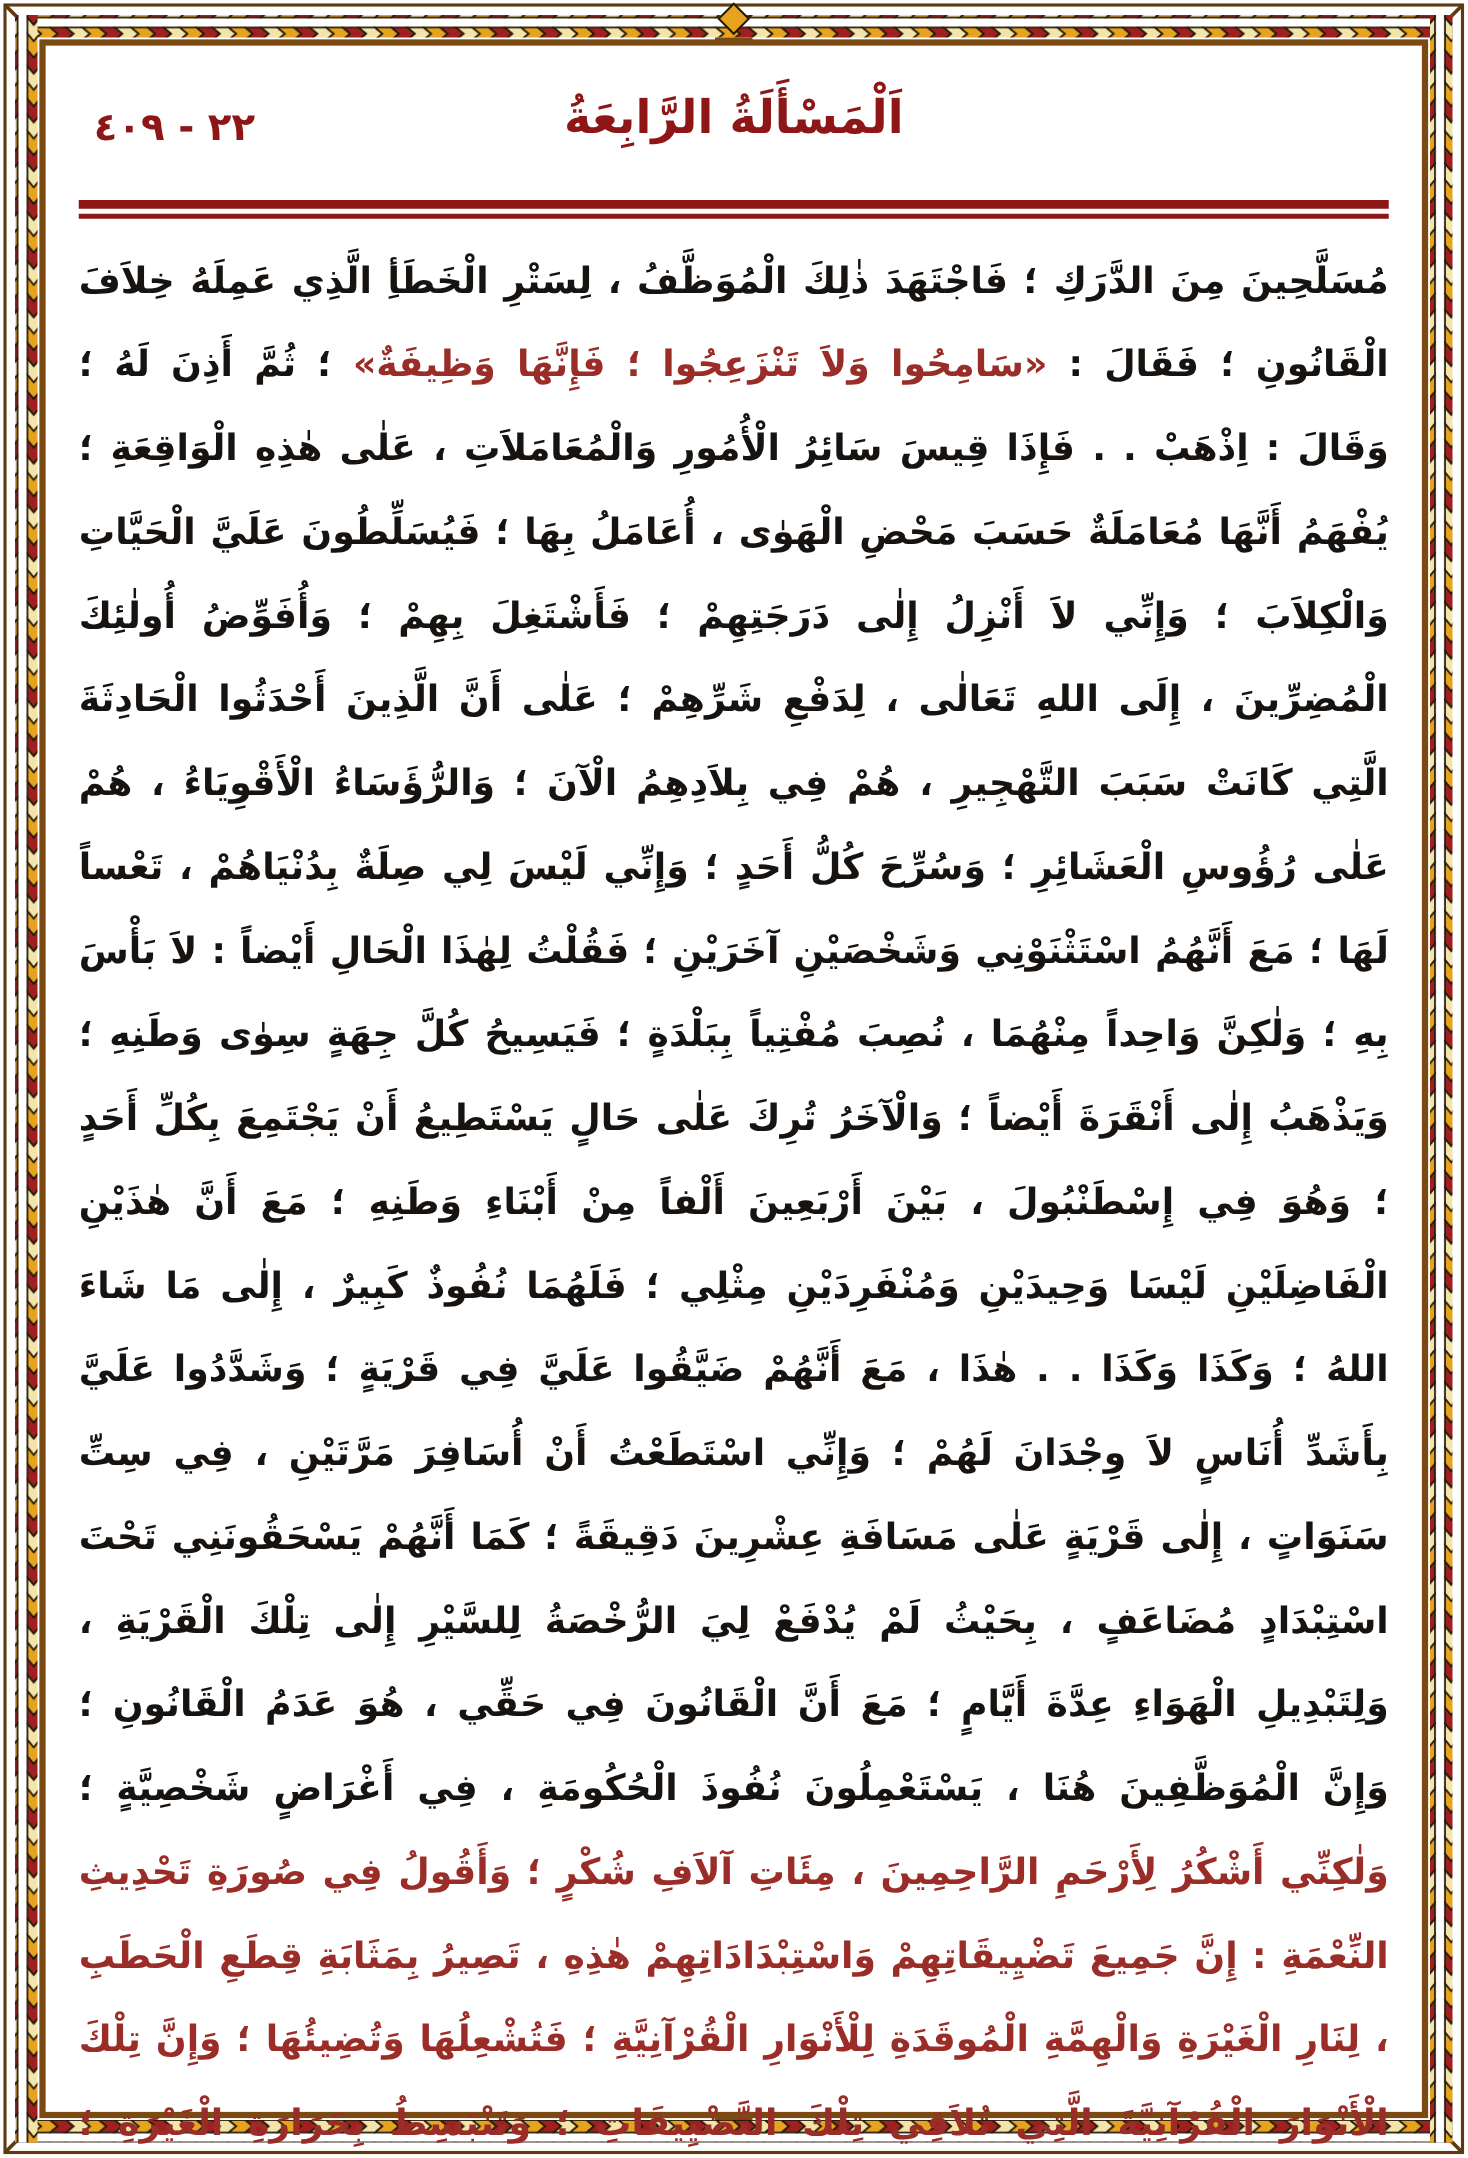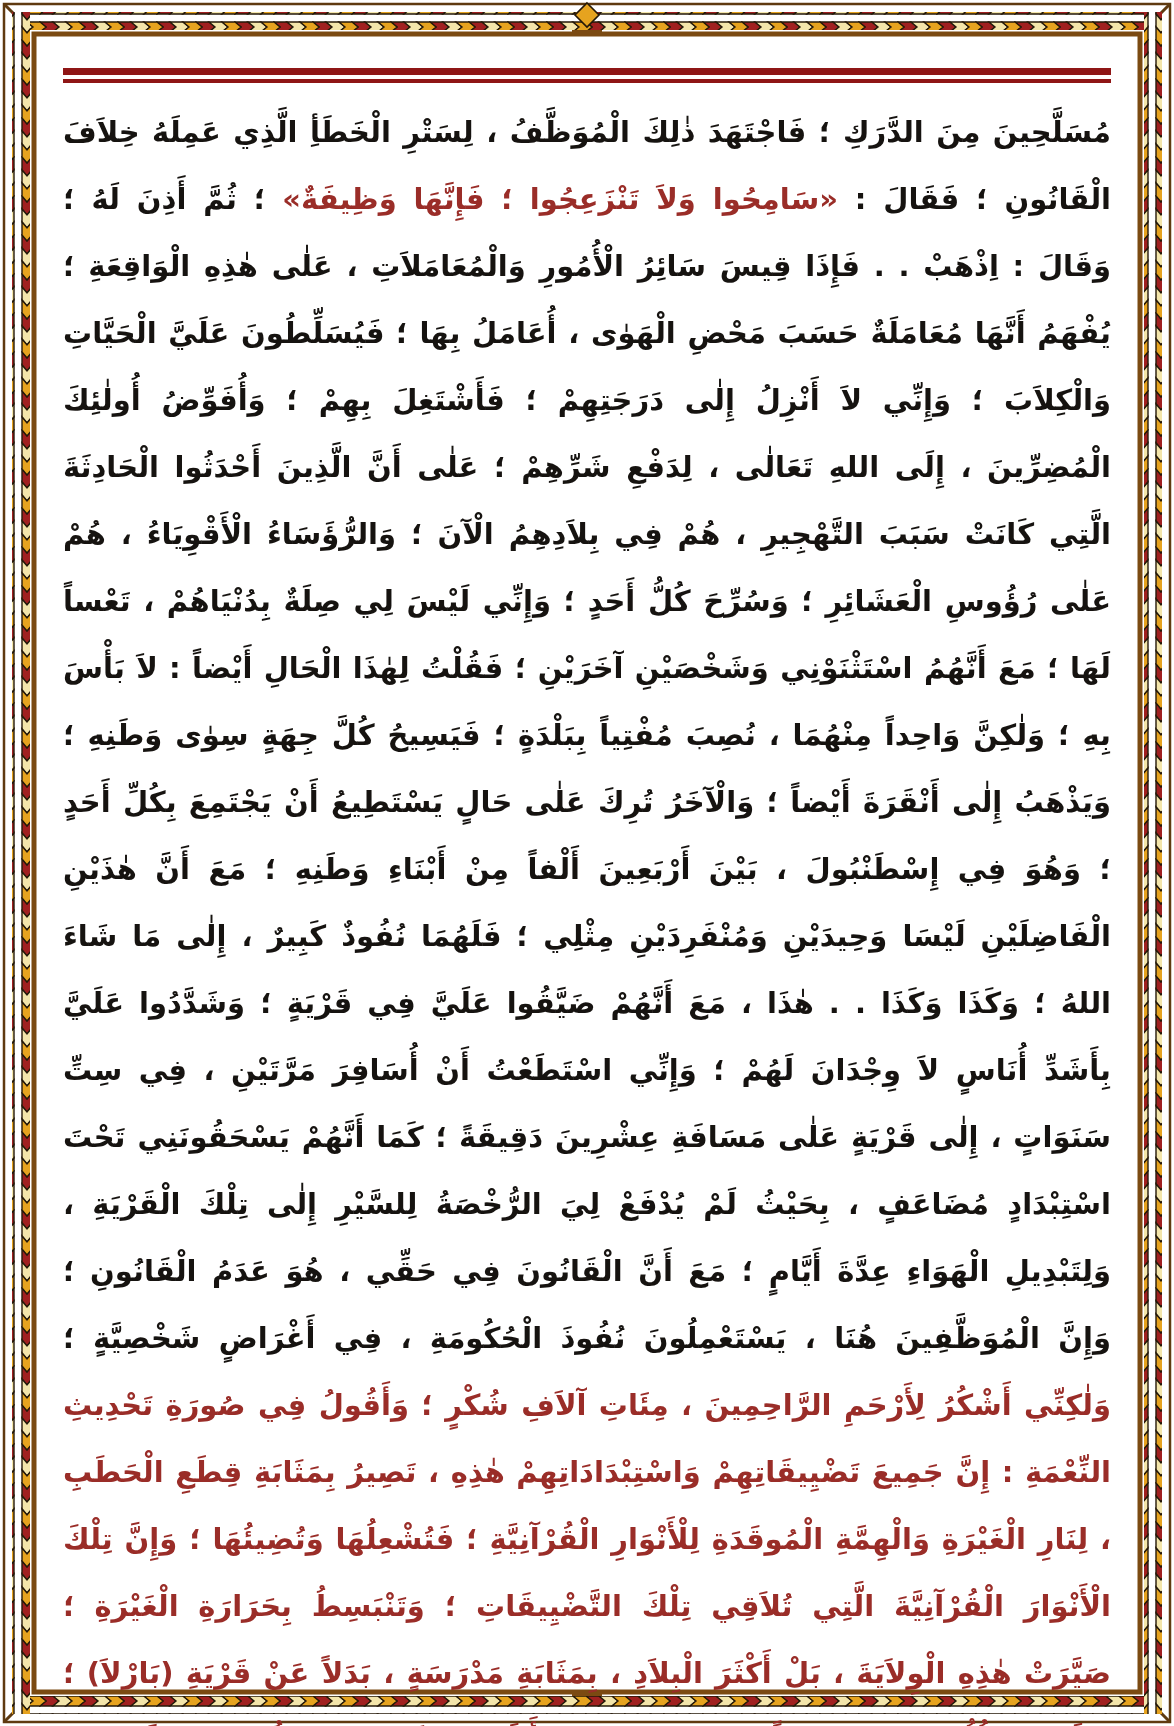--- a/index.html
+++ b/index.html
@@ -71,20 +71,24 @@
     <rect x="34" y="34" width="1106" height="1658" fill="none" stroke="#7b4a12" stroke-width="5"></rect>
 
     <polygon points="587,3 599,15 587,27 575,15" fill="#e6a31f" stroke="#241808" stroke-width="1.6"></polygon>
 
     <rect x="572" y="30" width="30" height="6" fill="#7b4a12"></rect>
     <rect x="572" y="1690" width="30" height="6" fill="#7b4a12"></rect>
   </svg>
 
   <div class="content">
 
+    <header class="page-header">
+      <div class="page-number" dir="rtl">٢٢ - ٤٠٩</div>
+      <h1 class="page-title" dir="rtl">اَلْمَسْأَلَةُ الرَّابِعَةُ</h1>
+    </header>
 
     <div class="double-rule"></div>
 
     <p class="body-text" dir="rtl" lang="ar">
       <span>مُسَلَّحِينَ مِنَ الدَّرَكِ ؛ فَاجْتَهَدَ ذٰلِكَ الْمُوَظَّفُ ، لِسَتْرِ الْخَطَأِ الَّذِي عَمِلَهُ خِلاَفَ الْقَانُونِ ؛ فَقَالَ : </span><span class="red">«سَامِحُوا وَلاَ تَنْزَعِجُوا ؛ فَإِنَّهَا وَظِيفَةٌ»</span><span> ؛ ثُمَّ أَذِنَ لَهُ ؛ وَقَالَ : اِذْهَبْ . . فَإِذَا قِيسَ سَائِرُ الْأُمُورِ وَالْمُعَامَلاَتِ ، عَلٰى هٰذِهِ الْوَاقِعَةِ ؛ يُفْهَمُ أَنَّهَا مُعَامَلَةٌ حَسَبَ مَحْضِ الْهَوٰى ، أُعَامَلُ بِهَا ؛ فَيُسَلِّطُونَ عَلَيَّ الْحَيَّاتِ وَالْكِلاَبَ ؛ وَإِنِّي لاَ أَنْزِلُ إِلٰى دَرَجَتِهِمْ ؛ فَأَشْتَغِلَ بِهِمْ ؛ وَأُفَوِّضُ أُولٰئِكَ الْمُضِرِّينَ ، إِلَى اللهِ تَعَالٰى ، لِدَفْعِ شَرِّهِمْ ؛ عَلٰى أَنَّ الَّذِينَ أَحْدَثُوا الْحَادِثَةَ الَّتِي كَانَتْ سَبَبَ التَّهْجِيرِ ، هُمْ فِي بِلاَدِهِمُ الْآنَ ؛ وَالرُّؤَسَاءُ الْأَقْوِيَاءُ ، هُمْ عَلٰى رُؤُوسِ الْعَشَائِرِ ؛ وَسُرِّحَ كُلُّ أَحَدٍ ؛ وَإِنِّي لَيْسَ لِي صِلَةٌ بِدُنْيَاهُمْ ، تَعْساً لَهَا ؛ مَعَ أَنَّهُمُ اسْتَثْنَوْنِي وَشَخْصَيْنِ آخَرَيْنِ ؛ فَقُلْتُ لِهٰذَا الْحَالِ أَيْضاً : لاَ بَأْسَ بِهِ ؛ وَلٰكِنَّ وَاحِداً مِنْهُمَا ، نُصِبَ مُفْتِياً بِبَلْدَةٍ ؛ فَيَسِيحُ كُلَّ جِهَةٍ سِوٰى وَطَنِهِ ؛ وَيَذْهَبُ إِلٰى أَنْقَرَةَ أَيْضاً ؛ وَالْآخَرُ تُرِكَ عَلٰى حَالٍ يَسْتَطِيعُ أَنْ يَجْتَمِعَ بِكُلِّ أَحَدٍ ؛ وَهُوَ فِي إِسْطَنْبُولَ ، بَيْنَ أَرْبَعِينَ أَلْفاً مِنْ أَبْنَاءِ وَطَنِهِ ؛ مَعَ أَنَّ هٰذَيْنِ الْفَاضِلَيْنِ لَيْسَا وَحِيدَيْنِ وَمُنْفَرِدَيْنِ مِثْلِي ؛ فَلَهُمَا نُفُوذٌ كَبِيرٌ ، إِلٰى مَا شَاءَ اللهُ ؛ وَكَذَا وَكَذَا . . هٰذَا ، مَعَ أَنَّهُمْ ضَيَّقُوا عَلَيَّ فِي قَرْيَةٍ ؛ وَشَدَّدُوا عَلَيَّ بِأَشَدِّ أُنَاسٍ لاَ وِجْدَانَ لَهُمْ ؛ وَإِنِّي اسْتَطَعْتُ أَنْ أُسَافِرَ مَرَّتَيْنِ ، فِي سِتِّ سَنَوَاتٍ ، إِلٰى قَرْيَةٍ عَلٰى مَسَافَةِ عِشْرِينَ دَقِيقَةً ؛ كَمَا أَنَّهُمْ يَسْحَقُونَنِي تَحْتَ اسْتِبْدَادٍ مُضَاعَفٍ ، بِحَيْثُ لَمْ يُدْفَعْ لِيَ الرُّخْصَةُ لِلسَّيْرِ إِلٰى تِلْكَ الْقَرْيَةِ ، وَلِتَبْدِيلِ الْهَوَاءِ عِدَّةَ أَيَّامٍ ؛ مَعَ أَنَّ الْقَانُونَ فِي حَقِّي ، هُوَ عَدَمُ الْقَانُونِ ؛ وَإِنَّ الْمُوَظَّفِينَ هُنَا ، يَسْتَعْمِلُونَ نُفُوذَ الْحُكُومَةِ ، فِي أَغْرَاضٍ شَخْصِيَّةٍ ؛ </span><span class="red">وَلٰكِنِّي أَشْكُرُ لِأَرْحَمِ الرَّاحِمِينَ ، مِئَاتِ آلاَفِ شُكْرٍ ؛ وَأَقُولُ فِي صُورَةِ تَحْدِيثِ النِّعْمَةِ : إِنَّ جَمِيعَ تَضْيِيقَاتِهِمْ وَاسْتِبْدَادَاتِهِمْ هٰذِهِ ، تَصِيرُ بِمَثَابَةِ قِطَعِ الْحَطَبِ ، لِنَارِ الْغَيْرَةِ وَالْهِمَّةِ الْمُوقَدَةِ لِلْأَنْوَارِ الْقُرْآنِيَّةِ ؛ فَتُشْعِلُهَا وَتُضِيئُهَا ؛ وَإِنَّ تِلْكَ الْأَنْوَارَ الْقُرْآنِيَّةَ الَّتِي تُلاَقِي تِلْكَ التَّضْيِيقَاتِ ؛ وَتَنْبَسِطُ بِحَرَارَةِ الْغَيْرَةِ ؛ صَيَّرَتْ هٰذِهِ الْوِلاَيَةَ ، بَلْ أَكْثَرَ الْبِلاَدِ ، بِمَثَابَةِ مَدْرَسَةٍ ، بَدَلاً عَنْ قَرْيَةِ (بَارْلاَ) ؛ وَإِنَّهُمْ يَظُنُّونَنِي مَسْجُوناً فِي قَرْيَةٍ ؛ مَعَ أَنَّ (بَارْلاَ) صَارَتْ كُرْسِيَّ الدَّرْسِ ؛ وَأَمَاكِنُ كَثِيرَةٌ مِثْلُ (إِسْپَارْطَةَ) ، صَارَتْ فِي حُكْمِ الْمَدْرَسَةِ ، رَغْماً لِلزَّنَادِقَةِ . </span>
     </p>
 
   </div>
 </div>
 

